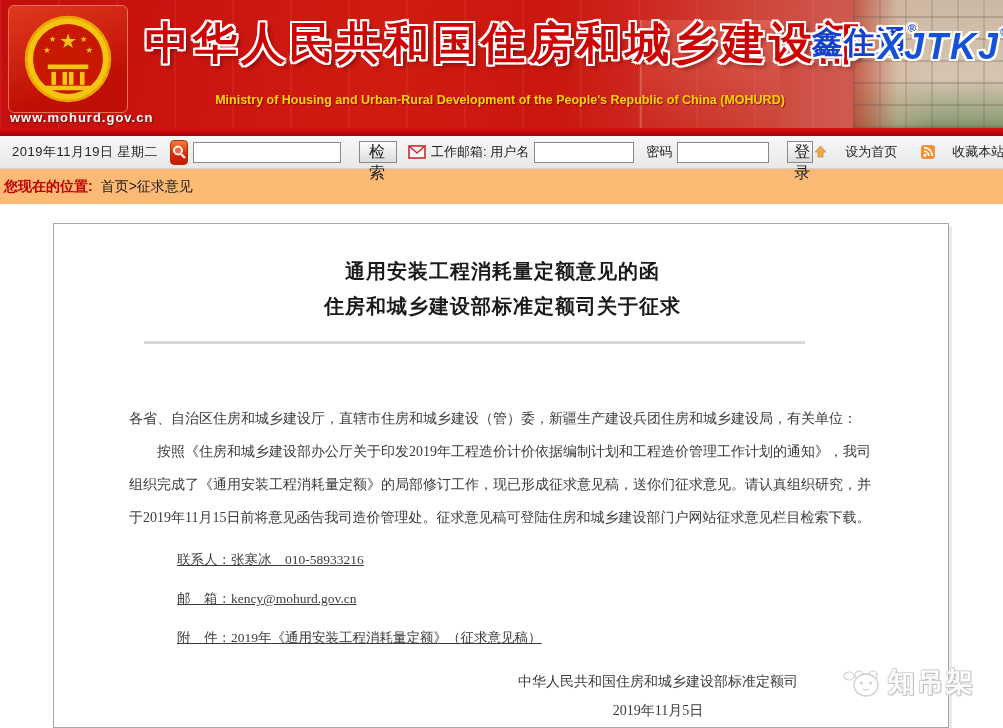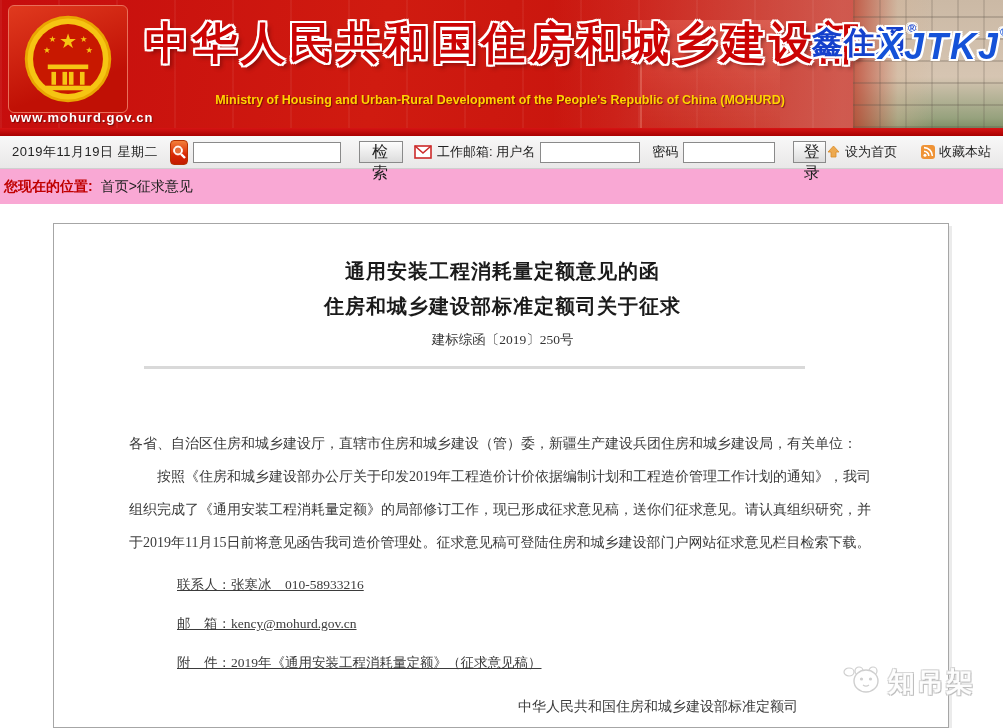--- a/index.html
+++ b/index.html
@@ -55,47 +55,47 @@
     font-size:12px; padding:0 4px; }
   .w-search{ width:148px; } .w-user{ width:100px; } .w-pass{ width:92px; }
   .tb-btn { height:22px; border:1px solid #8a8a8a; background:linear-gradient(#fdfdfd,#dcdcdc);
     font-size:16px; color:#222; margin-left:18px; cursor:pointer; letter-spacing:2px;
     font-family:"Liberation Sans","DejaVu Sans",sans-serif; }
   .w-search-btn{ width:70px; } .w-login-btn{ width:48px;padding-left:6px; }
   .env-icon { margin-left:11px; display:flex; align-items:center; }
   .tb-label { margin-left:5px; white-space:nowrap; }
   .tb-label.pw { margin-left:12px; }
   .tb-spacer { flex:1; }
-  .tb-link { display:flex; align-items:center; gap:4px; white-space:nowrap; cursor:pointer; color:#222; }
+  .tb-link { display:flex; align-items:center; gap:17px; white-space:nowrap; cursor:pointer; color:#222; }
   .tb-link + .tb-link { margin-left:24px; }
 
   
   .breadcrumb { display:flex; align-items:center; height:35px; padding-left:4px;
-    font-size:14px; background:#f9a8d4; }
+    font-size:14px; background:#fdba74; }
   .bc-label { color:#c00000; font-weight:bold; }
   .bc-path { color:#222; margin-left:8px; }
 
   
   .panel { position:absolute; left:53px; top:223px; width:896px; height:505px;
     background:#fff; border:1px solid #a6a6a6; box-shadow:3px 3px 0 rgba(0,0,0,0.08);
     padding:30px 72px 0 75px; font-family:"Liberation Serif","DejaVu Serif",serif; color:#333; }
   .doc-title { text-align:center; font-size:20px; font-weight:bold; line-height:35px;
     letter-spacing:1px; color:#1a1a1a; }
   .doc-number { text-align:center; font-size:13.5px; margin-top:7px; color:#333; }
   .doc-divider { height:3px; background:#d9d9d9; margin:17px 71px 0 15px; }
   .doc-salutation { margin-top:58px; font-size:14px; line-height:33px; color:#3b3b3b; }
   .doc-paragraph { font-size:14px; line-height:33px; text-indent:2em; color:#3b3b3b; }
   .doc-contact { margin-top:17px; padding-left:48px; font-size:13.5px; color:#3b3b3b;text-decoration:underline; }
   .doc-contact > div { margin-bottom:21px; }
   .sign-block { margin-left:auto; margin-right:78px; width:max-content; text-align:center;
     font-size:14px; color:#3b3b3b; margin-top:26px; }
   .sign-date { margin-top:11px; }
 
   
-  .watermark { position:absolute; left:843px; top:664px; display:flex; align-items:flex-start;
+  .watermark { position:absolute; left:843px; top:664px; display:flex; align-items:flex-end;
     gap:5px; z-index:5; }
   .wm-text { font-size:27px; font-weight:bold; color:#fdfdfd; letter-spacing:2px;
     font-family:"Liberation Sans",sans-serif;
     text-shadow:1px 1px 0 #bdbdbd,-1px -1px 0 #d9d9d9,1px -1px 0 #cccccc,-1px 1px 0 #cccccc; }
 </style>
 </head>
 <body>
 
 <div class="banner">
   <div class="texture"></div>
@@ -178,21 +178,20 @@
 <div class="breadcrumb">
   <span class="bc-label">您现在的位置:</span>
   <span class="bc-path">首页&gt;征求意见</span>
 </div>
 
 <div class="panel">
   <div class="doc-title">
     <div>通用安装工程消耗量定额意见的函</div>
     <div>住房和城乡建设部标准定额司关于征求</div>
   </div>
-  <div class="doc-number">建标综函〔2019〕250号</div>
   <div class="doc-divider"></div>
 
   <div class="doc-salutation">各省、自治区住房和城乡建设厅，直辖市住房和城乡建设（管）委，新疆生产建设兵团住房和城乡建设局，有关单位：</div>
   <div class="doc-paragraph">按照《住房和城乡建设部办公厅关于印发2019年工程造价计价依据编制计划和工程造价管理工作计划的通知》，我司组织完成了《通用安装工程消耗量定额》的局部修订工作，现已形成征求意见稿，送你们征求意见。请认真组织研究，并于2019年11月15日前将意见函告我司造价管理处。征求意见稿可登陆住房和城乡建设部门户网站征求意见栏目检索下载。</div>
 
   <div class="doc-contact">
     <div>联系人：张寒冰　010-58933216</div>
     <div>邮　箱：kency@mohurd.gov.cn</div>
     <div>附　件：2019年《通用安装工程消耗量定额》（征求意见稿）</div>
   </div>

